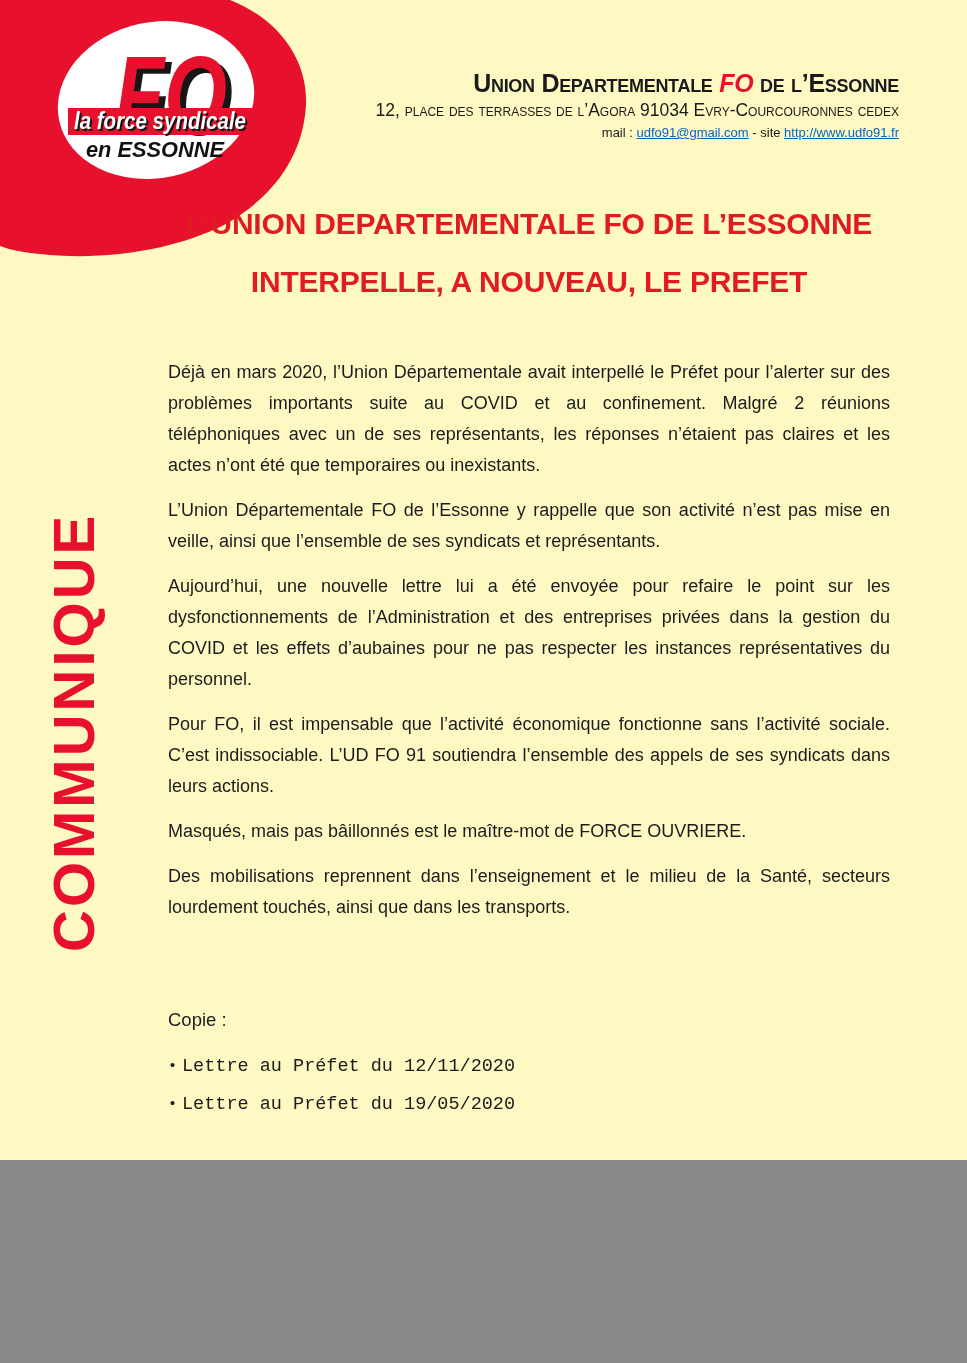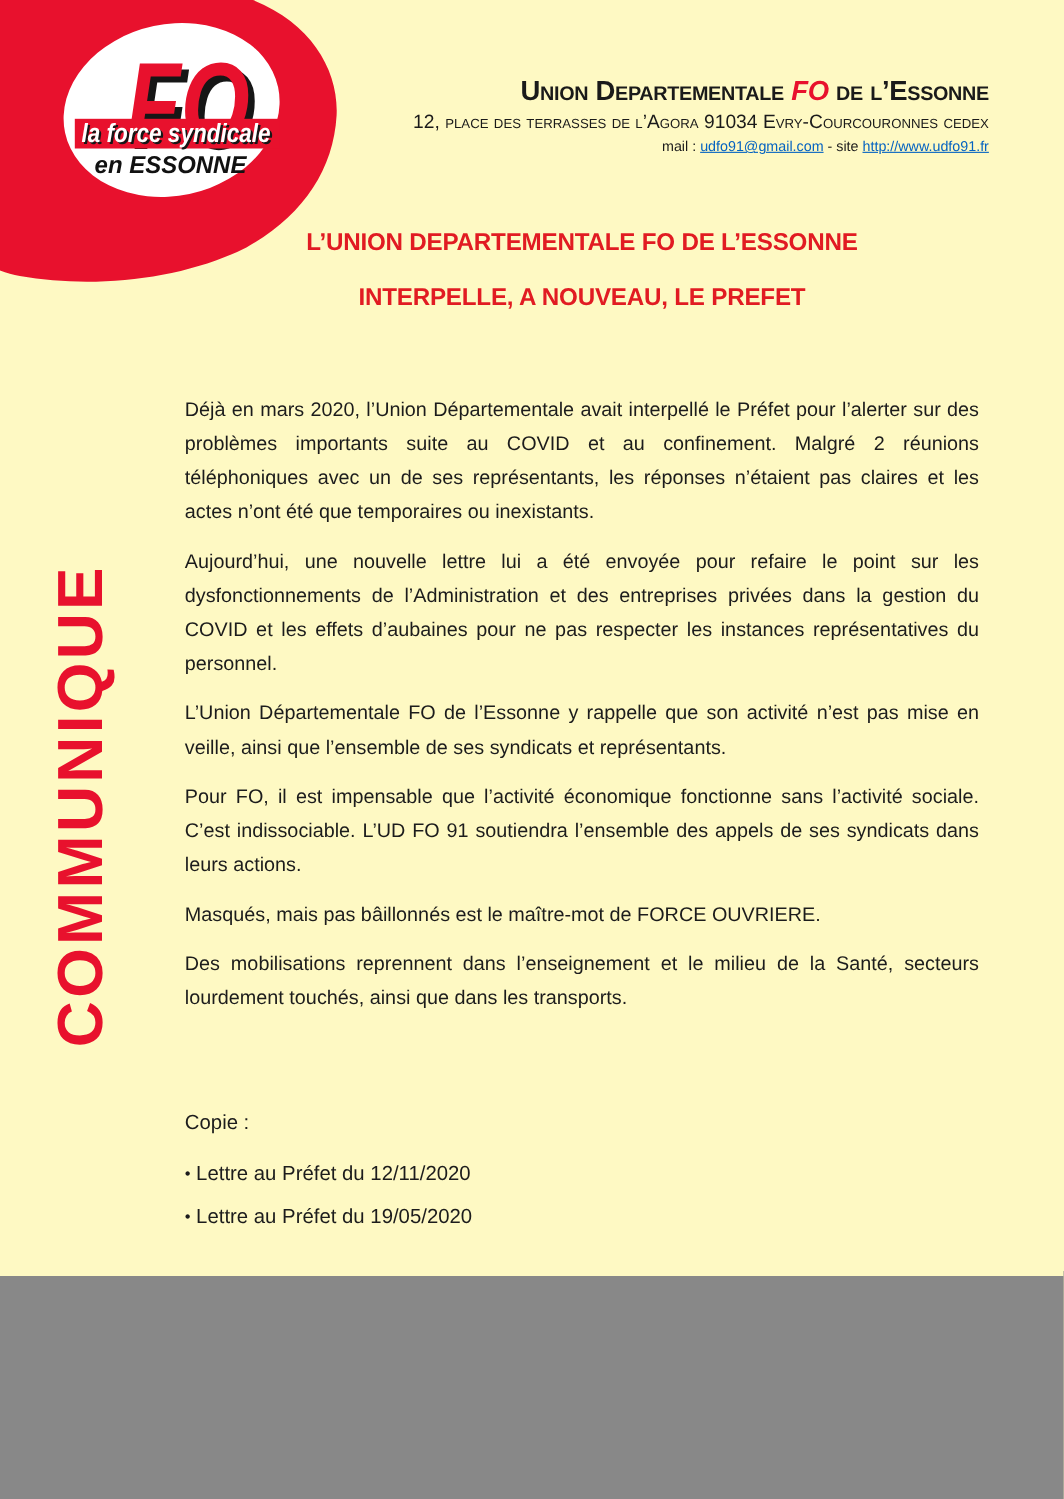--- a/index.html
+++ b/index.html
@@ -39,21 +39,21 @@
   }
   .org-mail { font-size:13px; margin-top:4px; white-space:nowrap; }
   .org-mail a { color:#0563c1; text-decoration:underline; }
 
   
   .doc-title {
     position:absolute; top:207px; left:168px; width:722px;
     text-align:center;
     color:#e11b22;
     font-weight:bold;
-    font-size:22px;
+    font-size:30px;
     letter-spacing:-0.2px;
   }
   .doc-title .line2 { margin-top:24px; }
 
   
   .vertical-label {
     position:absolute;
     left:40px; top:952px;
     transform:rotate(-90deg);
     transform-origin:0 0;
@@ -73,21 +73,21 @@
   }
   .doc-body p { margin:0 0 14px 0; }
 
   
   .copy-section {
     position:absolute; left:168px; top:1005px; width:722px;
     font-size:18.5px;
     line-height:29px;
   }
   .copy-section .copy-label { margin-bottom:18px; }
-  .copy-section ul { list-style:none; }
+  .copy-section ul { list-style:none;font-family:Liberation Mono, monospace; }
   .copy-section li { margin-bottom:9px; }
   .copy-section .bullet { margin-right:5px; font-size:15px; vertical-align:1px; }
 
   
   .dateline {
     position:absolute; right:70px; top:1264px;
     font-size:18.5px;
     color:#1a1a1a;
   }
 </style>
@@ -118,22 +118,22 @@
 
   <div class="doc-title">
     <div class="line1">L’UNION DEPARTEMENTALE FO DE L’ESSONNE</div>
     <div class="line2">INTERPELLE, A NOUVEAU, LE PREFET</div>
   </div>
 
   <div class="vertical-label">COMMUNIQUE</div>
 
   <div class="doc-body">
     <p>Déjà en mars 2020, l’Union Départementale avait interpellé le Préfet pour l’alerter sur des problèmes importants suite au COVID et au confinement. Malgré 2 réunions téléphoniques avec un de ses représentants, les réponses n’étaient pas claires et les actes n’ont été que temporaires ou inexistants.</p>
+    <p>L’Union Départementale FO de l’Essonne y rappelle que son activité n’est pas mise en veille, ainsi que l’ensemble de ses syndicats et représentants.</p>
     <p>Aujourd’hui, une nouvelle lettre lui a été envoyée pour refaire le point sur les dysfonctionnements de l’Administration et des entreprises privées dans la gestion du COVID et les effets d’aubaines pour ne pas respecter les instances représentatives du personnel.</p>
-    <p>L’Union Départementale FO de l’Essonne y rappelle que son activité n’est pas mise en veille, ainsi que l’ensemble de ses syndicats et représentants.</p>
     <p>Pour FO, il est impensable que l’activité économique fonctionne sans l’activité sociale. C’est indissociable. L’UD FO 91 soutiendra l’ensemble des appels de ses syndicats dans leurs actions.</p>
     <p>Masqués, mais pas bâillonnés est le maître-mot de FORCE OUVRIERE.</p>
     <p>Des mobilisations reprennent dans l’enseignement et le milieu de la Santé, secteurs lourdement touchés, ainsi que dans les transports.</p>
   </div>
 
   <div class="copy-section">
     <div class="copy-label">Copie :</div>
     <ul>
       <li><span class="bullet">•</span><span>Lettre au Préfet du 12/11/2020</span></li>
       <li><span class="bullet">•</span><span>Lettre au Préfet du 19/05/2020</span></li>

